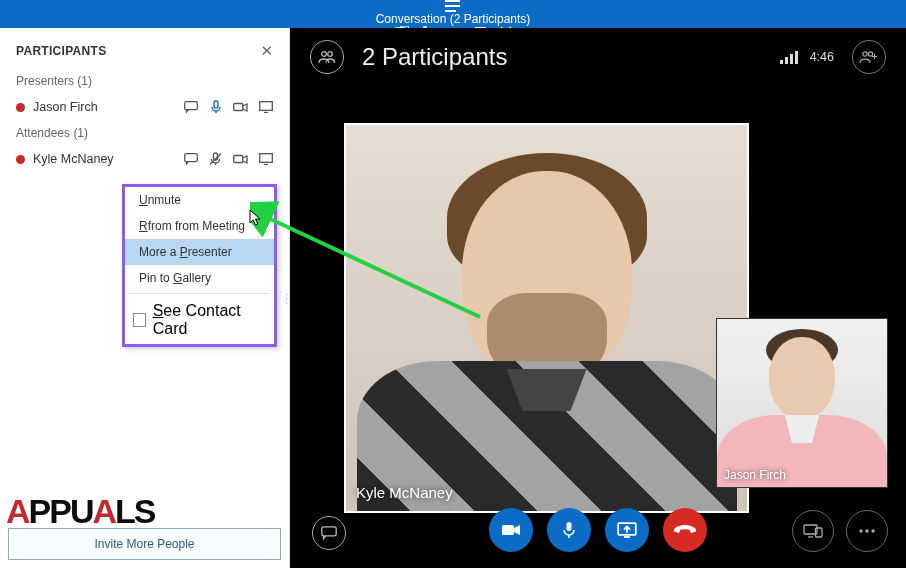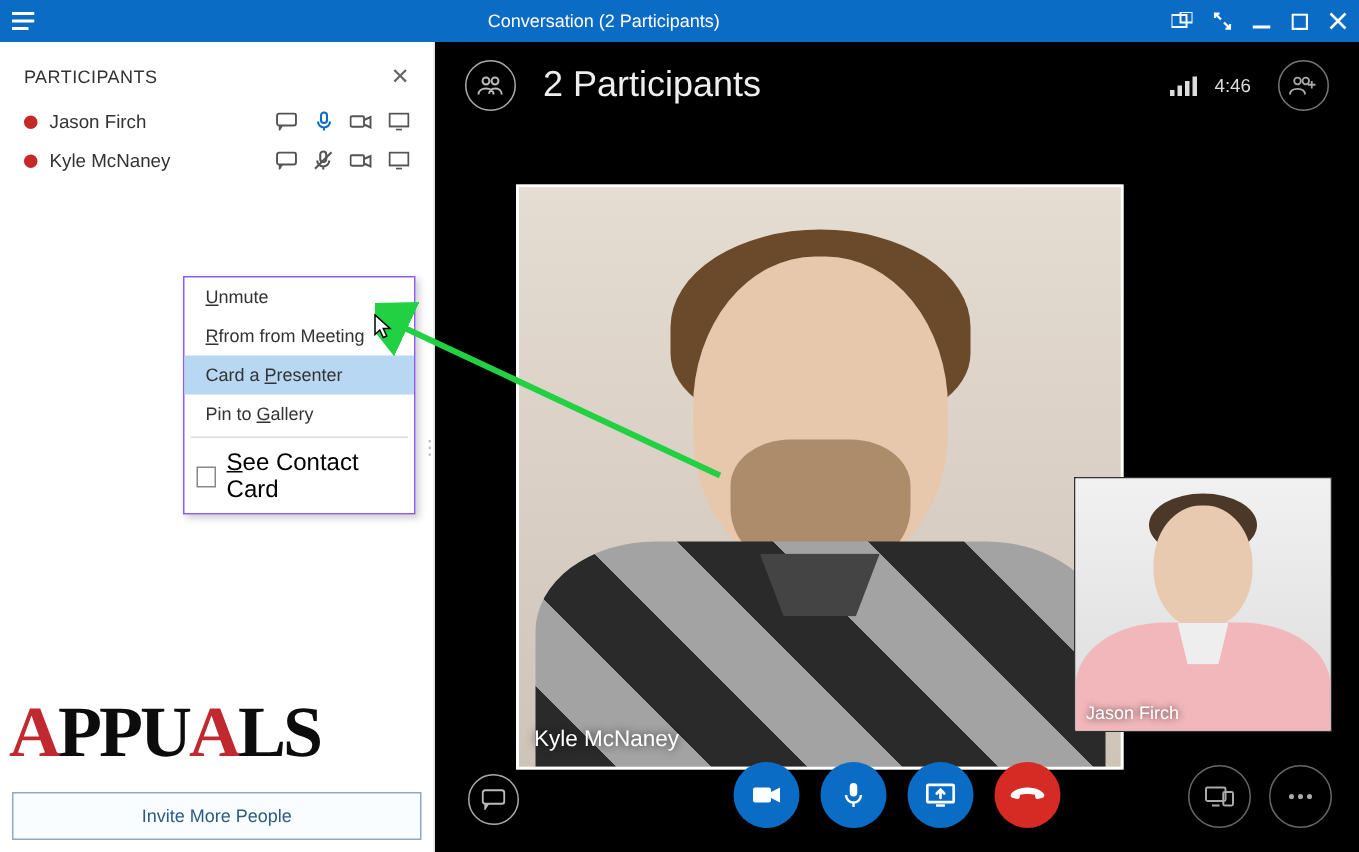--- a/index.html
+++ b/index.html
@@ -12,20 +12,21 @@
     background: #f3f3f3;
     position: relative;
   }
   .titlebar {
     height: 28px;
     background: #0a6cc5;
     color: #fff;
     display: flex;
     align-items: center;
     padding: 0 8px;
+    flex-direction: column;
   }
   .titlebar .title-text {
     flex: 1;
     text-align: center;
     font-size: 12px;
   }
   .titlebar .win-controls {
     display: flex;
     gap: 14px;
     align-items: center;
@@ -50,21 +51,21 @@
     z-index: 2;
   }
   .participants-header {
     display: flex;
     align-items: center;
     justify-content: space-between;
     padding: 14px 16px 8px 16px;
   }
   .participants-header .title {
     font-size: 12px;
-    font-weight: 400;
+    font-weight: 700;
     color: #333;
     letter-spacing: 0.3px;
   }
   .participants-header .close-x {
     color: #666;
     font-size: 15px;
     cursor: pointer;
   }
   .group-label {
     color: #666;
@@ -100,21 +101,21 @@
     display: inline-flex;
     align-items: center;
     justify-content: center;
   }
   .context-menu {
     position: absolute;
     left: 122px;
     top: 156px;
     width: 155px;
     background: #fff;
-    border: 1px solid #8b5cf6;
+    border: 3px solid #8b5cf6;
     box-shadow: 2px 2px 5px rgba(0,0,0,.2);
     z-index: 3;
   }
   .context-menu .mitem {
     padding: 6px 14px;
     font-size: 12px;
     color: #333;
     cursor: pointer;
   }
   .context-menu .mitem.hi {
@@ -383,25 +384,25 @@
     position: absolute;
     left: 249px;
     top: 209px;
     z-index: 5;
     pointer-events: none;
   }
 
   .watermark {
     position: absolute;
     left: 6px;
-    bottom: 52px;
+    bottom: 37px;
     z-index: 6;
-    font-family: Liberation Serif, serif;
+    font-family: Liberation Sans, sans-serif;
     font-weight: 900;
-    font-size: 48px;
+    font-size: 34px;
     color: #000;
     letter-spacing: -2px;
     opacity: .95;
     pointer-events: none;
   }
   .watermark .red { color: #be1e26; }
 
   svg { display: block; }
 </style>
 </head>
@@ -447,20 +448,21 @@
 </div>
 
 <div class="main">
 
   <div class="sidebar">
     <div class="participants-header">
       <div class="title">PARTICIPANTS</div>
       <div class="close-x">✕</div>
     </div>
 
+    <div class="group-label">Presenters (1)</div>
 
     <div class="participant-row">
       <div class="status-dot"></div>
       <div class="name">Jason Firch</div>
       <div class="participant-icons">
         <span class="ri">
             <svg width="14" height="12" viewBox="0 0 14 12" fill="none" stroke="#555" stroke-width="1.3">
               <rect x="0.7" y="0.7" width="12.6" height="8" rx="1.5"></rect>
               <path d="M4 8.7l-1.5 2.5V8.7"></path>
             </svg>
@@ -479,20 +481,21 @@
           </span>
         <span class="ri">
             <svg width="14" height="12" viewBox="0 0 14 12" fill="none" stroke="#555" stroke-width="1.3">
               <rect x="0.7" y="0.7" width="12.6" height="8.6"></rect>
               <path d="M5 11.5h4"></path>
             </svg>
           </span>
       </div>
     </div>
 
+    <div class="group-label">Attendees (1)</div>
 
     <div class="participant-row">
       <div class="status-dot"></div>
       <div class="name">Kyle McNaney</div>
       <div class="participant-icons">
         <span class="ri">
             <svg width="14" height="12" viewBox="0 0 14 12" fill="none" stroke="#555" stroke-width="1.3">
               <rect x="0.7" y="0.7" width="12.6" height="8" rx="1.5"></rect>
               <path d="M4 8.7l-1.5 2.5V8.7"></path>
             </svg>
@@ -521,21 +524,21 @@
 
     <div class="drag-handle">⋮</div>
 
     <div class="sidebar-footer">
       <div class="sbtn">Invite More People</div>
     </div>
 
     <div class="context-menu">
       <div class="mitem"><span class="underline-first">U</span><span>nmute</span></div>
       <div class="mitem"><span class="underline-first">R</span><span>from from Meeting</span></div>
-      <div class="mitem hi"><span>Card a </span><span class="underline-first">P</span><span>resenter</span></div>
+      <div class="mitem hi"><span>More a </span><span class="underline-first">P</span><span>resenter</span></div>
       <div class="mitem"><span>Pin to </span><span class="underline-first">G</span><span>allery</span></div>
       <div class="sep"></div>
       <div class="card-row">
         <div class="card-ico"></div>
         <div><span class="underline-first">S</span><span>ee Contact Card</span></div>
       </div>
     </div>
   </div>
 
   <div class="video-area">

